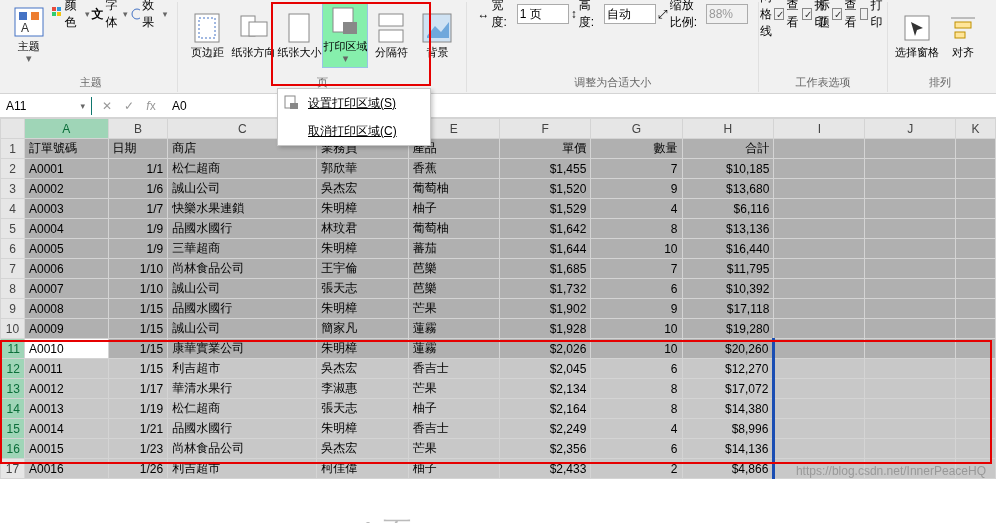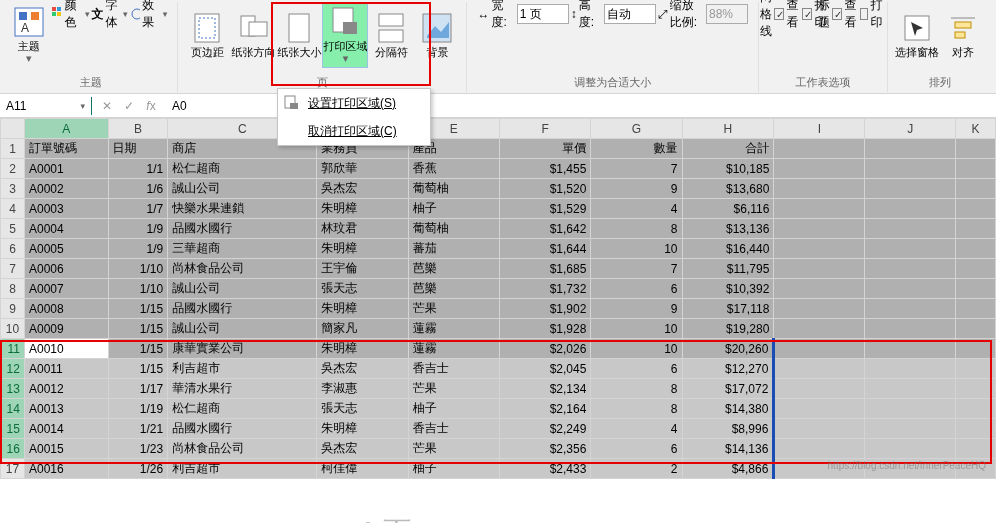--- a/index.html
+++ b/index.html
@@ -40,21 +40,21 @@
 th, td { border:1px solid #d4d4d4; height:20px; padding:0 4px; font-size:12px; overflow:hidden; white-space:nowrap; }
 .colhdr th { background:#e6e6e6; text-align:center; font-weight:normal; color:#444; }
 .rowhdr { background:#e6e6e6; text-align:center; width:24px; color:#444; }
 .sel-all { background:#e6e6e6; width:24px; }
 td.r { text-align:right; }
 td.data { background:#b0b0b0; }
 td.data.white { background:#fff; }
 td.data.light { background:#c8c8c8; }
 .blue-edge { border-right:3px solid #1a4db3 !important;padding-left:28px; }
 .watermark { position:absolute; left:360px; top:395px; font-size:28px; color:rgba(120,120,120,0.5); pointer-events:none; z-index:5; }
-.wm2 { position:absolute; right:10px; bottom:8px; font-size:10px; color:rgba(120,120,120,0.6); z-index:5;margin-top:21px; }
+.wm2 { position:absolute; right:10px; bottom:1px; font-size:12px; color:rgba(120,120,120,0.6); z-index:5;margin-top:21px; }
 .rowhdr.hl { background:#9fd5b7; color:#0b6e3a;text-align:right; }
 .colhdr th.hl { background:#9fd5b7; color:#0b6e3a; }
 
 svg { display:block; }
 </style>
 </head>
 <body>
 
 <div class="ribbon">
 

